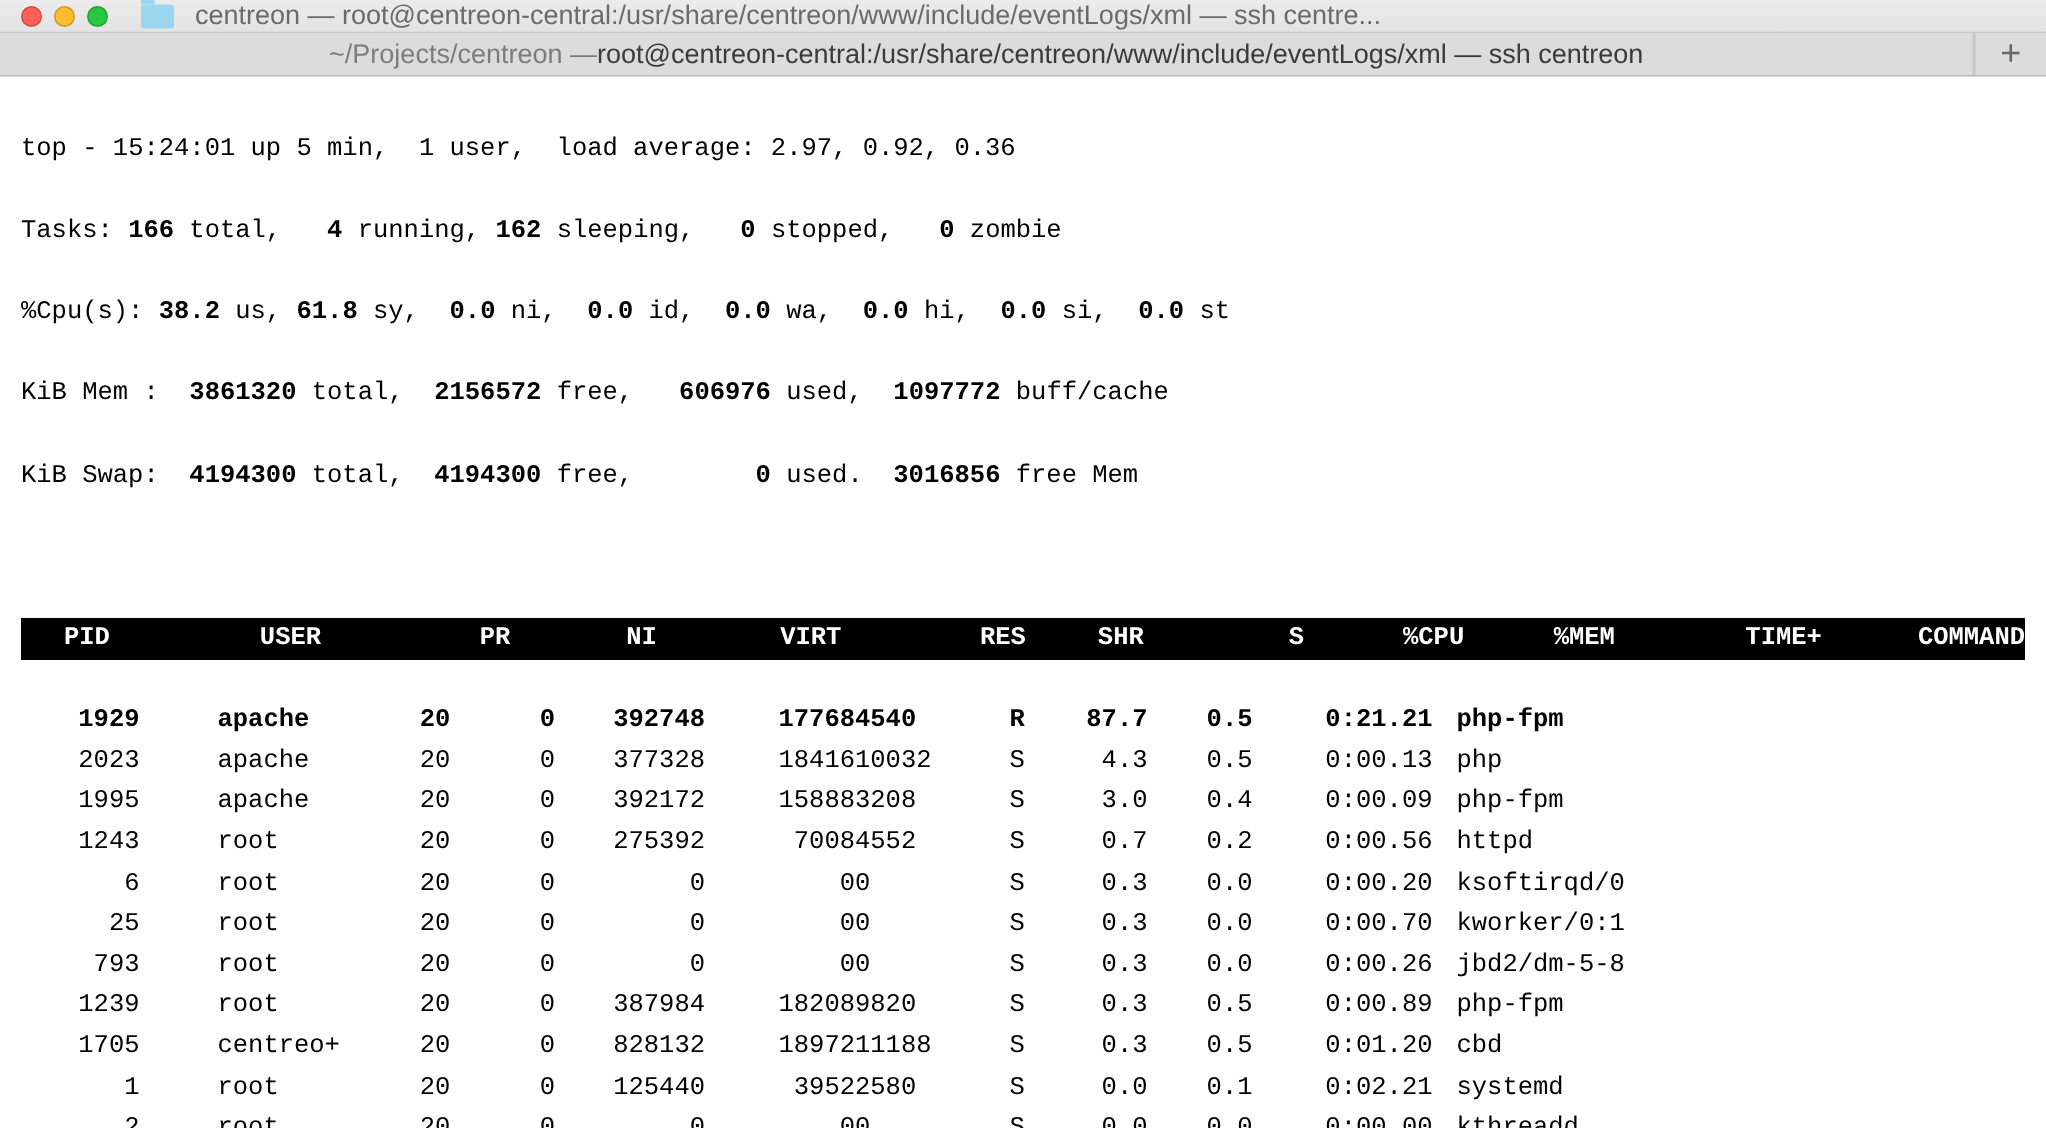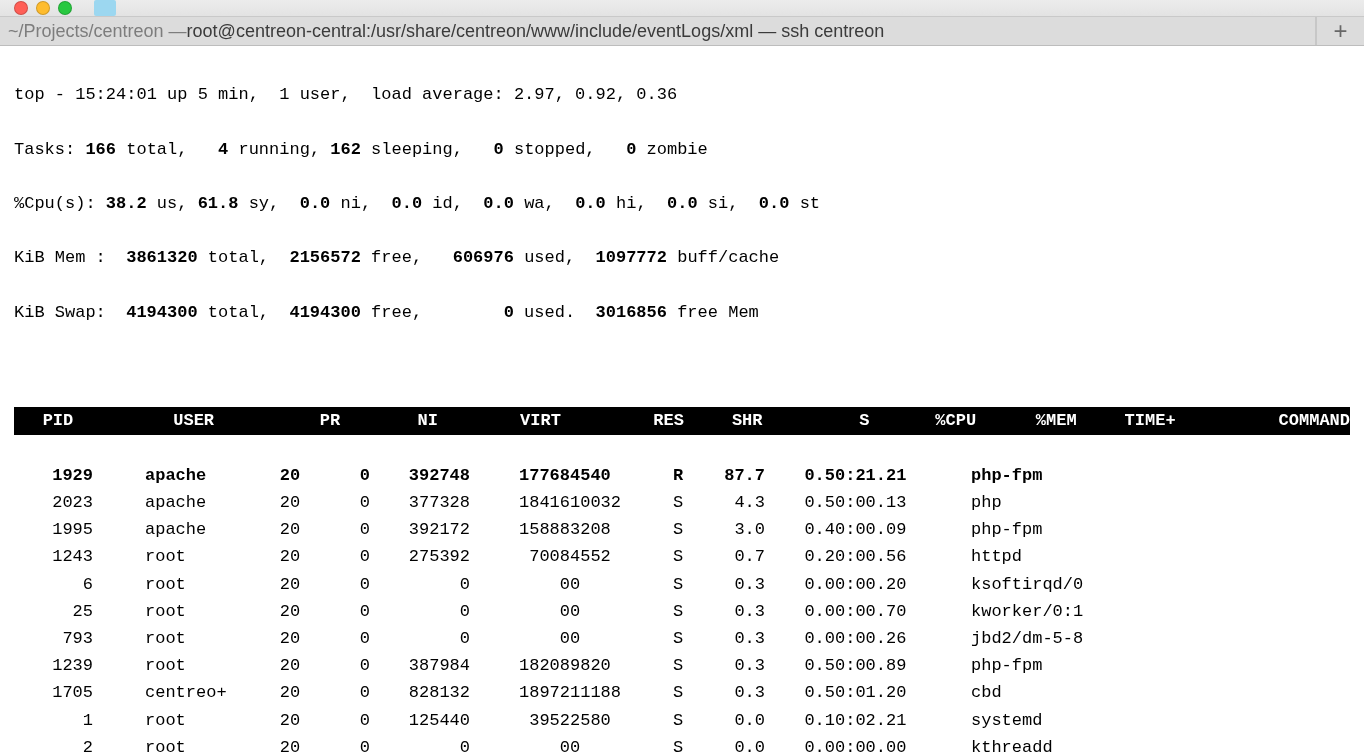--- a/index.html
+++ b/index.html
@@ -45,21 +45,21 @@
   }
   .tabbar {
     height: 46px;
     background: #dcdcdc;
     border-bottom: 1px solid #bdbdbd;
     display: flex;
     align-items: stretch;
   }
   .tab {
     flex: 1;
-    display: flex; align-items: center; 
+    display: flex; align-items: center; justify-content: center;
     font-family: -apple-system, "Helvetica Neue", Arial, sans-serif;
     font-size: 18px;
     color: #3b3b3b;
     white-space: nowrap; overflow: hidden;
     border-right: 1px solid #c7c7c7;
     padding: 0 8px;
   }
   .tab .dim { color: #7d7d7d; }
   .newtab {
     width: 48px; display:flex; align-items:center; justify-content:center;
@@ -85,35 +85,36 @@
   .c-pid  { width: 85px;  text-align: right; padding-right: 6px;}
   .c-user { width: 120px; text-align: left; margin-left: 46px; }
   .c-pr   { width: 50px;  text-align: center; }
   .c-ni   { width: 55px;  text-align: right; }
   .c-virt { width: 100px; text-align: right; }
   .c-res  { width: 100px; text-align: right; }
   .c-shr  { width: 95px;  text-align: left; }
   .c-s    { width: 30px;  text-align: left; padding-left: 8px;}
   .c-cpu  { width: 70px;  text-align: right; }
   .c-mem  { width: 70px;  text-align: right; }
-  .c-time { width: 130px; padding-right: 10px; font-family: Liberation Mono, monospace;}
+  .c-time { width: 130px; text-align: right; padding-right: 10px; font-family: Liberation Mono, monospace;}
   .c-cmd  { flex: 1;      text-align: left; padding-left: 6px;}
 </style>
 </head>
 <body>
 
 <div class="window">
 
   <div class="titlebar">
     <div class="traffic">
       <div class="dot red"></div>
       <div class="dot yellow"></div>
       <div class="dot green"></div>
     </div>
     <div class="folder-icon"></div>
+    <div class="title-text">centreon — root@centreon-central:/usr/share/centreon/www/include/eventLogs/xml — ssh centre...</div>
   </div>
 
   <div class="tabbar">
     <div class="tab">
       <span class="dim">~/Projects/centreon — </span>
         <span>root@centreon-central:/usr/share/centreon/www/include/eventLogs/xml — ssh centreon</span>
     </div>
     <div class="newtab">
       <span>+</span>
     </div>

